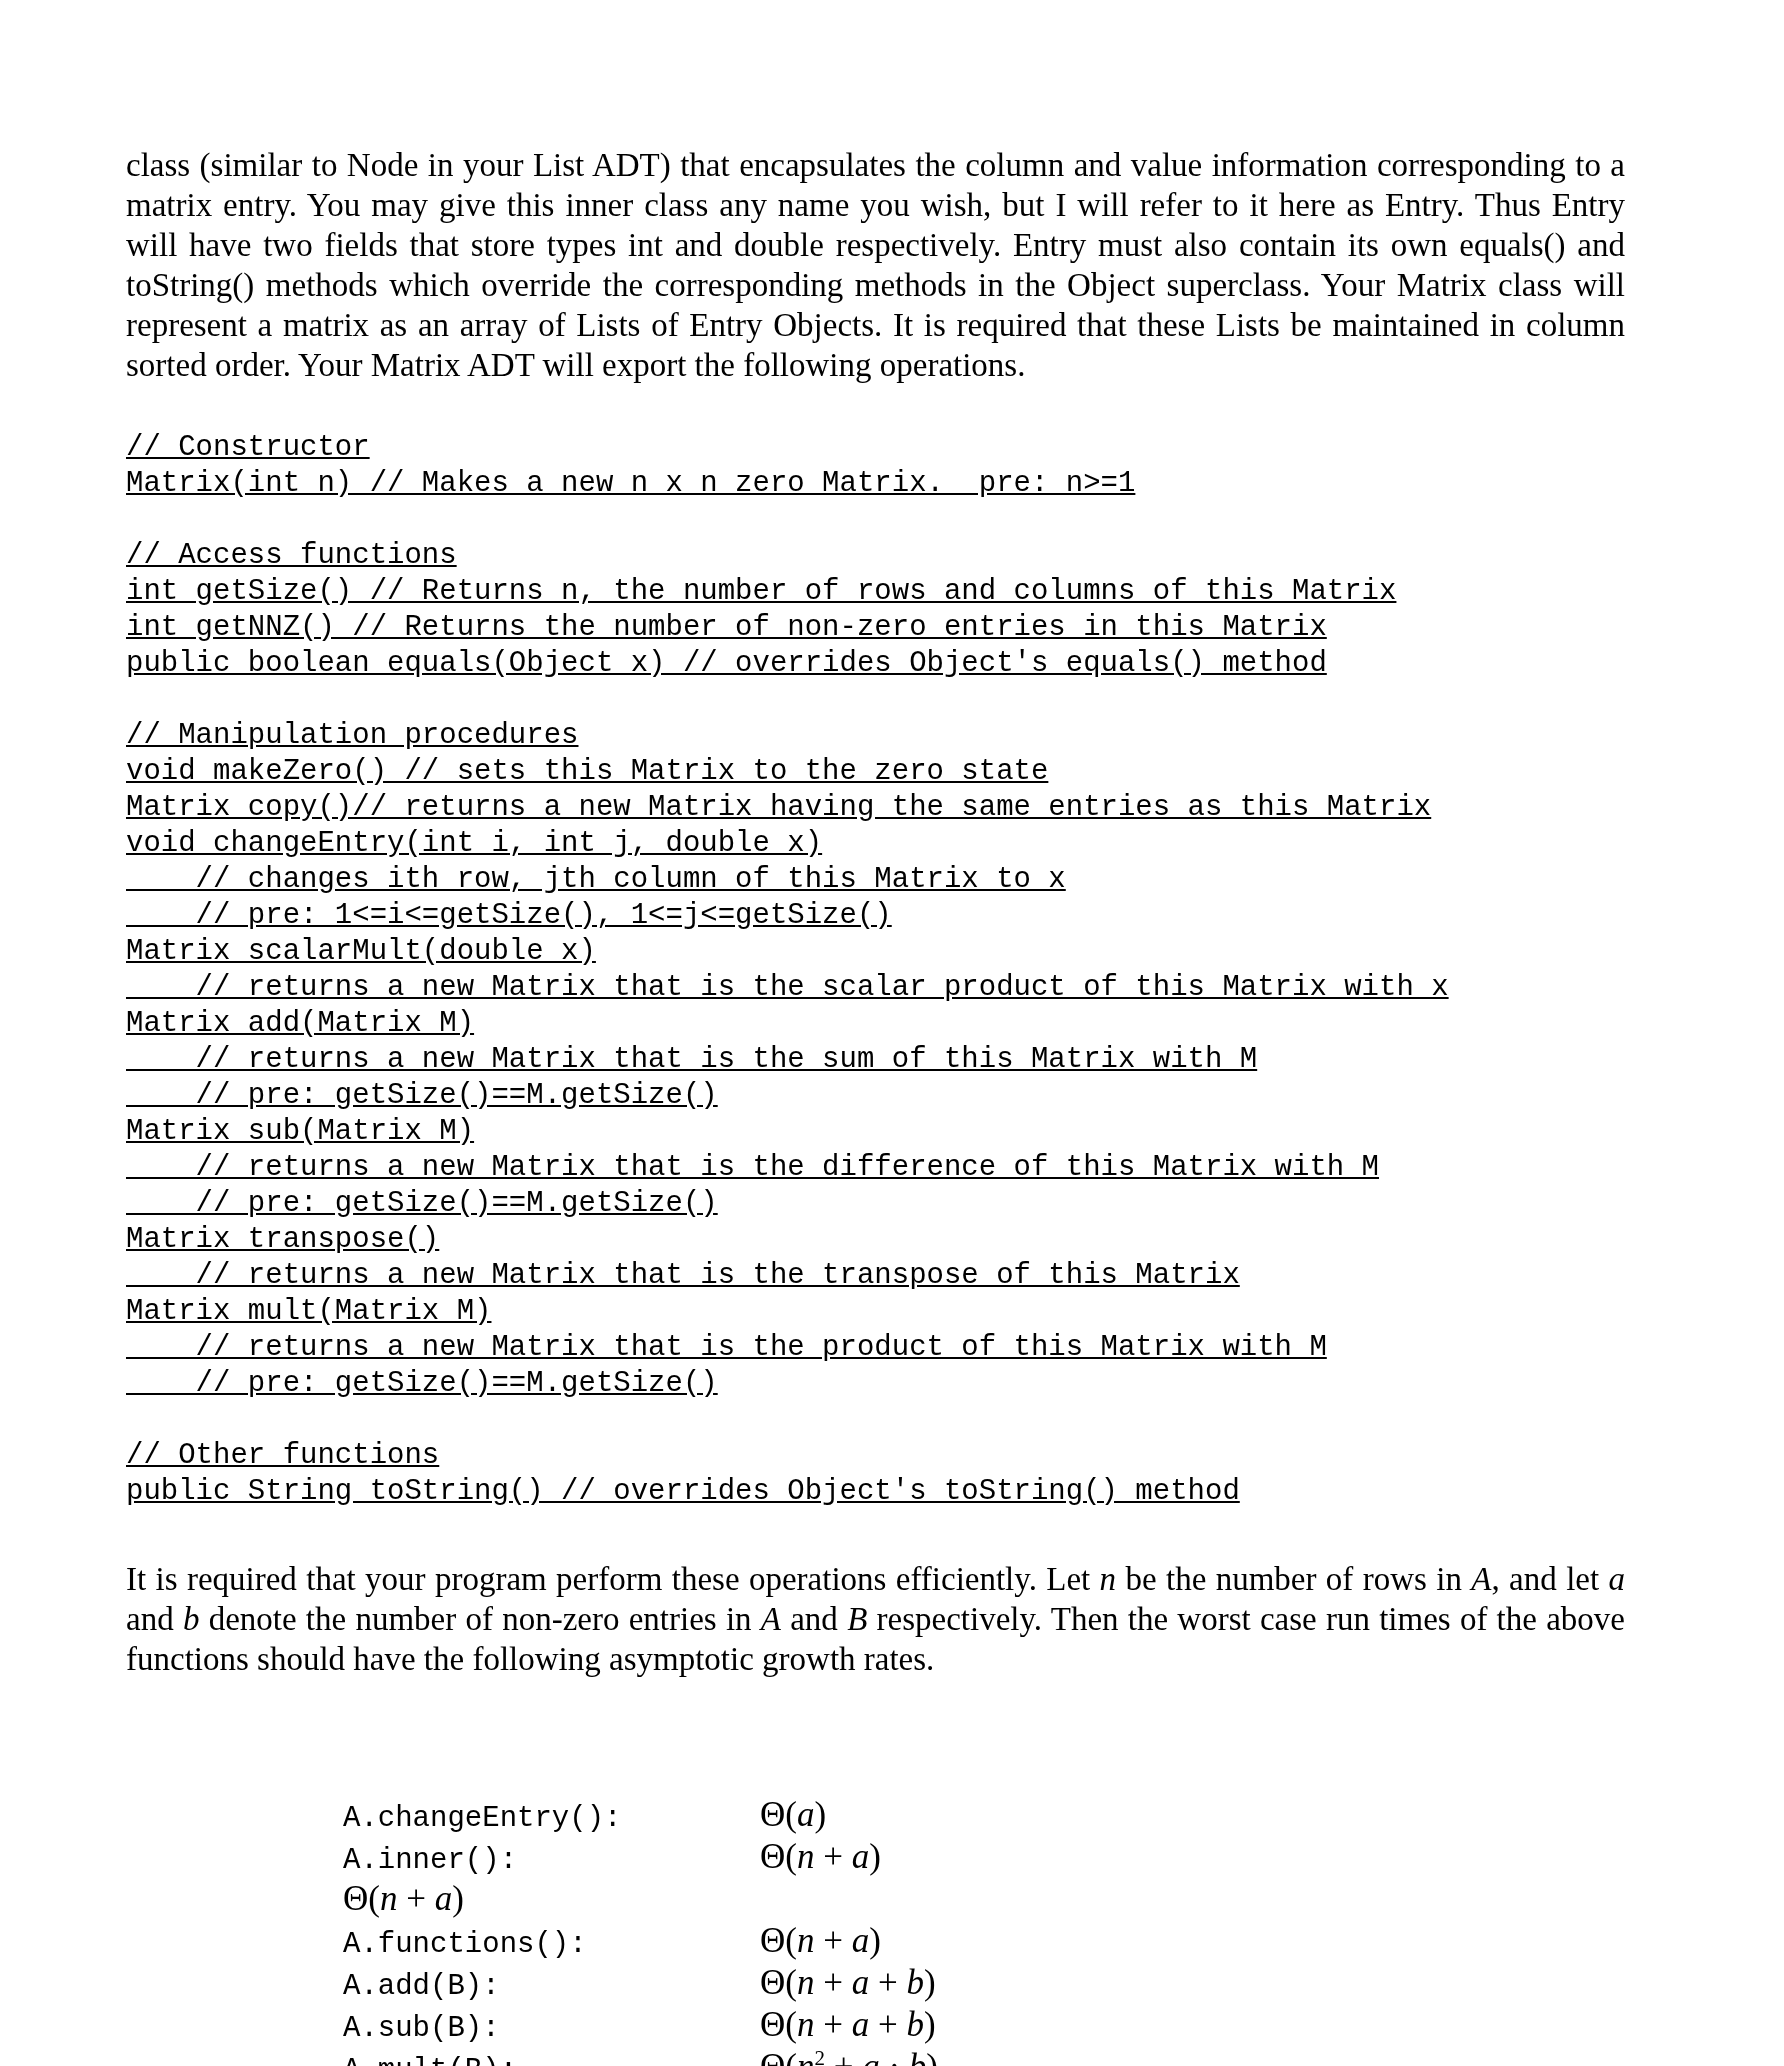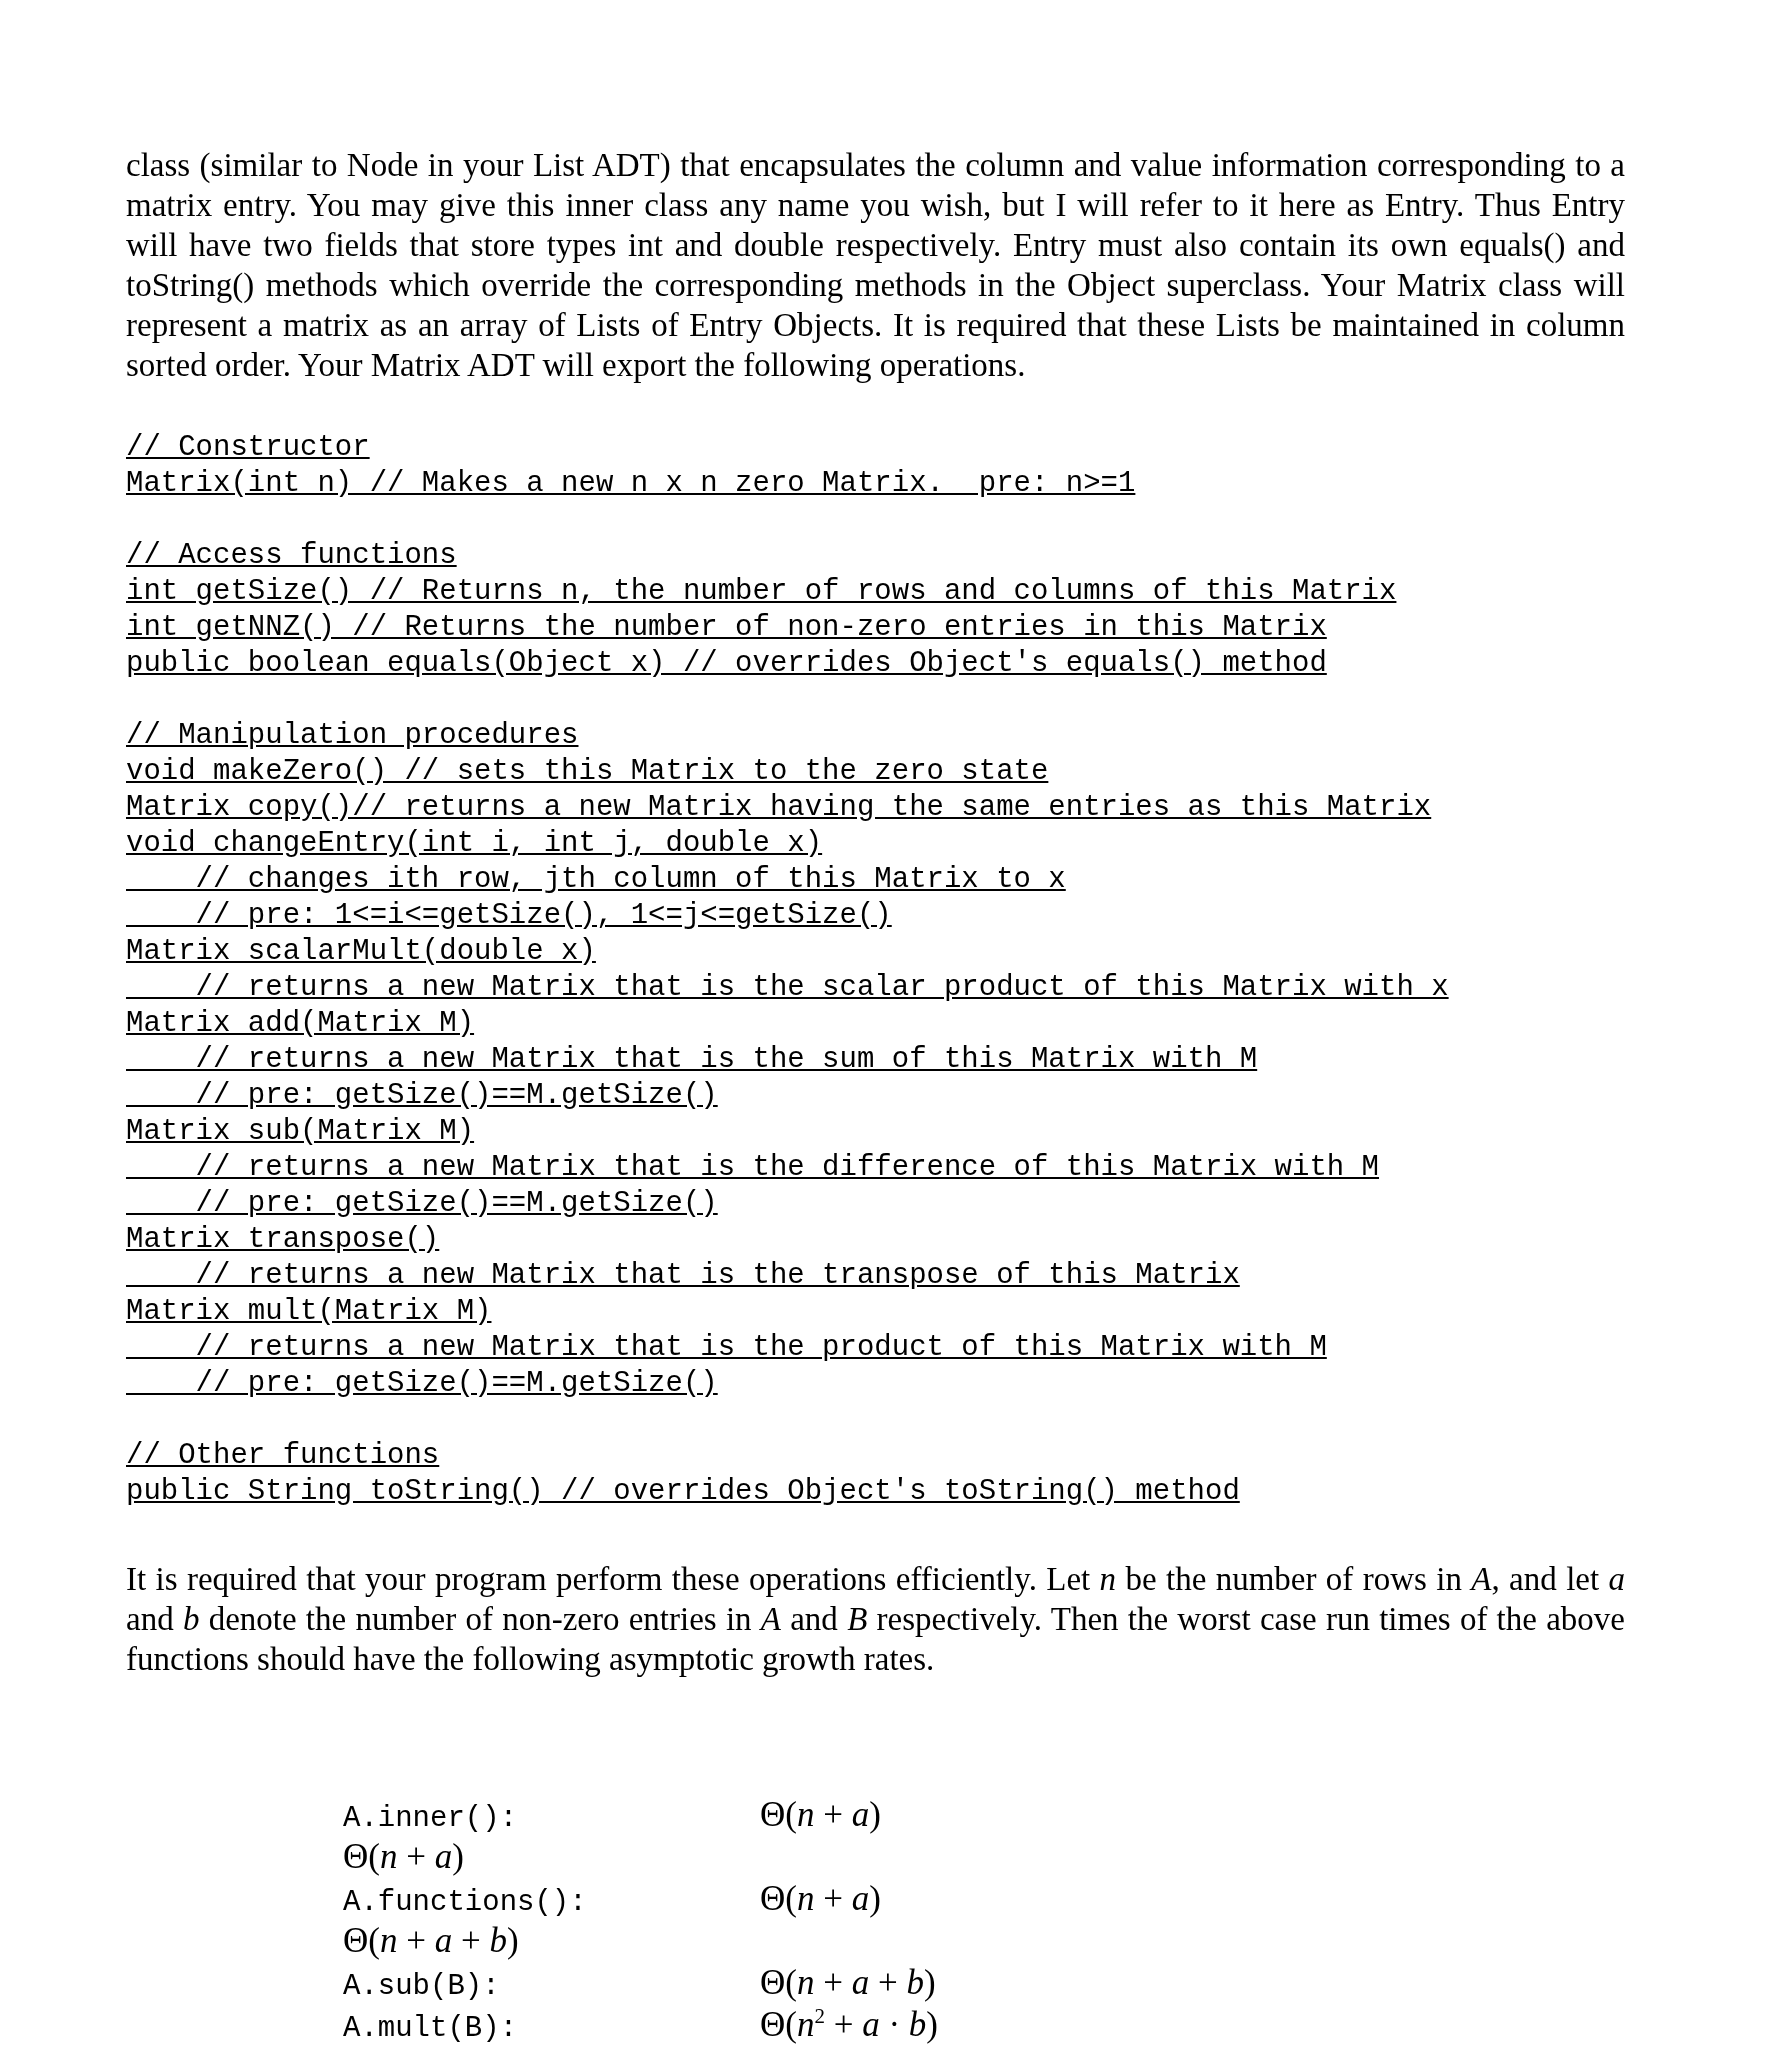--- a/index.html
+++ b/index.html
@@ -60,31 +60,36 @@
 <div class="page">
 
   <p class="section serif" style="top: 145px;"><span>class (similar to Node in your List ADT) that encapsulates the column and value information corresponding to a matrix entry.  You may give this inner class any name you wish, but I will refer to it here as Entry.  Thus Entry will have two fields that store types int and double respectively.  Entry must also contain its own equals() and toString() methods which override the corresponding methods in the Object superclass.  Your Matrix class will represent a matrix as an array of Lists of Entry Objects.  It is required that these Lists be maintained in column sorted order.  Your Matrix ADT will export the following operations.</span></p>
 
   <div class="section code" style="top: 430px;"><div class="code-line">// Constructor</div><div class="code-line">Matrix(int n) // Makes a new n x n zero Matrix.  pre: n&gt;=1</div><div class="code-line"></div><div class="code-line">// Access functions</div><div class="code-line">int getSize() // Returns n, the number of rows and columns of this Matrix</div><div class="code-line">int getNNZ() // Returns the number of non-zero entries in this Matrix</div><div class="code-line">public boolean equals(Object x) // overrides Object's equals() method</div><div class="code-line"></div><div class="code-line">// Manipulation procedures</div><div class="code-line">void makeZero() // sets this Matrix to the zero state</div><div class="code-line">Matrix copy()// returns a new Matrix having the same entries as this Matrix</div><div class="code-line">void changeEntry(int i, int j, double x)</div><div class="code-line">    // changes ith row, jth column of this Matrix to x</div><div class="code-line">    // pre: 1&lt;=i&lt;=getSize(), 1&lt;=j&lt;=getSize()</div><div class="code-line">Matrix scalarMult(double x)</div><div class="code-line">    // returns a new Matrix that is the scalar product of this Matrix with x</div><div class="code-line">Matrix add(Matrix M)</div><div class="code-line">    // returns a new Matrix that is the sum of this Matrix with M</div><div class="code-line">    // pre: getSize()==M.getSize()</div><div class="code-line">Matrix sub(Matrix M)</div><div class="code-line">    // returns a new Matrix that is the difference of this Matrix with M</div><div class="code-line">    // pre: getSize()==M.getSize()</div><div class="code-line">Matrix transpose()</div><div class="code-line">    // returns a new Matrix that is the transpose of this Matrix</div><div class="code-line">Matrix mult(Matrix M)</div><div class="code-line">    // returns a new Matrix that is the product of this Matrix with M</div><div class="code-line">    // pre: getSize()==M.getSize()</div><div class="code-line"></div><div class="code-line">// Other functions</div><div class="code-line">public String toString() // overrides Object's toString() method</div></div>
 
   <p class="section serif" style="top: 1559px;"><span>It is required that your program perform these operations efficiently.  Let </span><i>n</i><span> be the number of rows in </span><i>A</i><span>, and let </span><i>a</i><span> and </span><i>b</i><span> denote the number of non-zero entries in </span><i>A</i><span> and </span><i>B</i><span> respectively.  Then the worst case run times of the above functions should have the following asymptotic growth rates.</span></p>
 
   <div class="section rates" style="top: 1794px;">
       <div class="rate-row">
+        <div class="rate-call">A.changeEntry():</div>
+        <div class="rate-theta"><span>Θ(</span><i>a</i><span>)</span></div>
+      </div>
+      <div class="rate-row">
         <div class="rate-call">A.inner():</div>
         <div class="rate-theta"><span>Θ(</span><i>n</i><span> + </span><i>a</i><span>)</span></div>
       </div>
       <div class="rate-row">
         <div class="rate-theta"><span>Θ(</span><i>n</i><span> + </span><i>a</i><span>)</span></div>
       </div>
       <div class="rate-row">
         <div class="rate-call">A.functions():</div>
         <div class="rate-theta"><span>Θ(</span><i>n</i><span> + </span><i>a</i><span>)</span></div>
       </div>
       <div class="rate-row">
+        <div class="rate-call">A.add(B):</div>
         <div class="rate-theta"><span>Θ(</span><i>n</i><span> + </span><i>a</i><span> + </span><i>b</i><span>)</span></div>
       </div>
       <div class="rate-row">
         <div class="rate-call">A.sub(B):</div>
         <div class="rate-theta"><span>Θ(</span><i>n</i><span> + </span><i>a</i><span> + </span><i>b</i><span>)</span></div>
       </div>
       <div class="rate-row">
         <div class="rate-call">A.mult(B):</div>
         <div class="rate-theta"><span>Θ(</span><i>n</i><sup>2</sup><span> + </span><i>a</i><span> · </span><i>b</i><span>)</span></div>
       </div>

